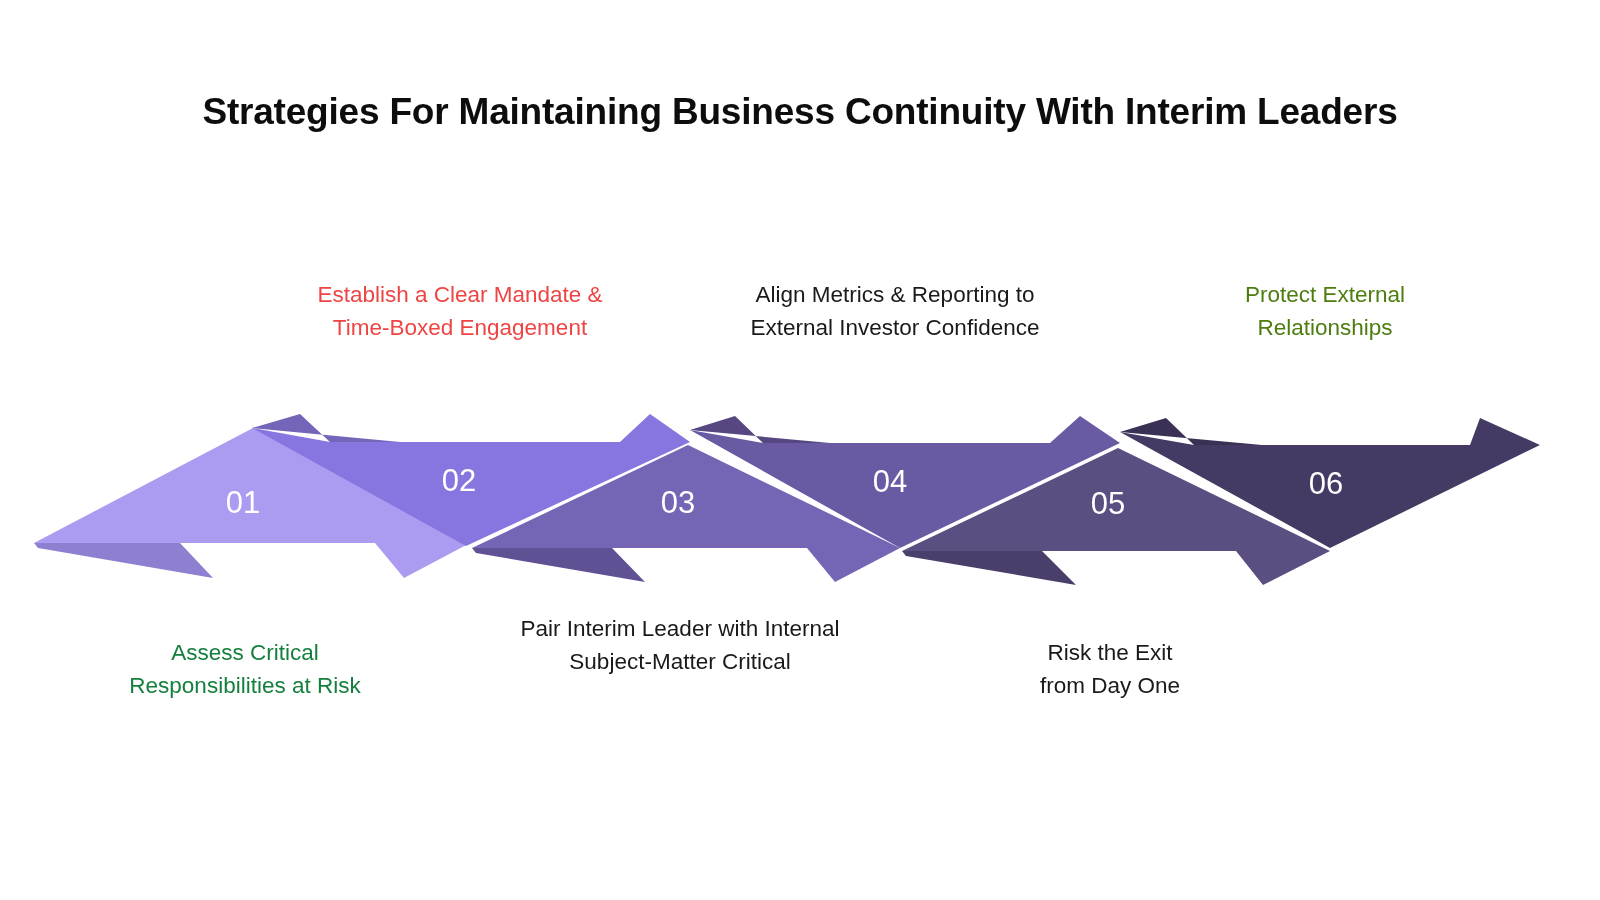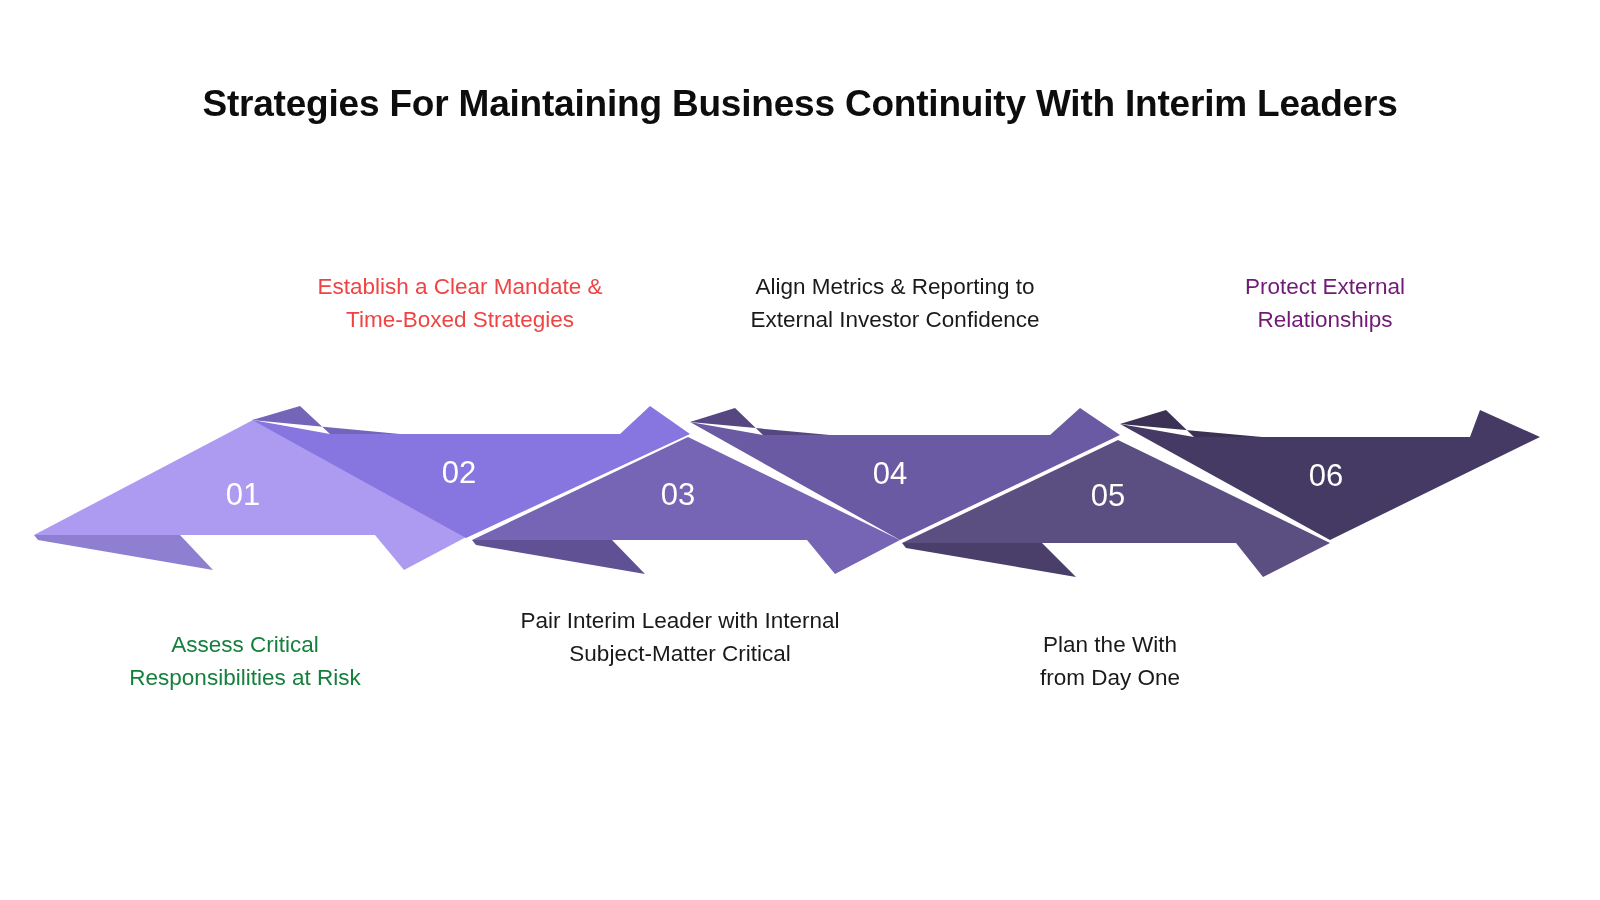--- a/index.html
+++ b/index.html
@@ -14,20 +14,21 @@
     font-family: "Liberation Sans", sans-serif;
     color: #111111;
     overflow: hidden;
     position: relative;
   }
   #page {
     position: relative;
     width: 1600px;
     height: 780px;
     background: #ffffff;
+    margin-top: 8px;
   }
   #title {
     position: absolute;
     left: 0;
     top: 82px;
     width: 1600px;
     text-align: center;
     font-size: 37px;
     font-weight: 700;
     letter-spacing: -0.2px;
@@ -64,45 +65,45 @@
 </style>
 </head>
 <body style="background: rgb(255, 255, 255);">
 
 <div id="page">
 
   <div id="title" style="color: rgb(13, 13, 13);">Strategies For Maintaining Business Continuity With Interim Leaders</div>
 
   <div class="caption caption-top" style="left: 255px; top: 270px; width: 410px; color: #ef4444;">
     <div>Establish a Clear Mandate &amp;</div>
-    <div>Time-Boxed Strategies</div>
+    <div>Time-Boxed Engagement</div>
   </div>
 
   <div class="caption caption-top" style="left: 685px; top: 270px; width: 420px; color: rgb(26, 26, 26); text-align: center;">
     <div>Align Metrics &amp; Reporting to</div>
     <div>External Investor Confidence</div>
   </div>
 
-  <div class="caption caption-top" style="left: 1155px; top: 270px; width: 340px; color: #701a75;">
+  <div class="caption caption-top" style="left: 1155px; top: 270px; width: 340px; color: #4d7c0f;">
     <div>Protect External</div>
     <div>Relationships</div>
   </div>
 
   <div class="caption caption-bot" style="left: 55px; top: 628px; width: 380px; color: #15803d;">
     <div>Assess Critical</div>
     <div>Responsibilities at Risk</div>
   </div>
 
   <div class="caption caption-bot" style="left: 450px; top: 604px; width: 460px; color: rgb(26, 26, 26);">
     <div>Pair Interim Leader with Internal</div>
     <div>Subject-Matter Critical</div>
   </div>
 
   <div class="caption caption-bot" style="left: 935px; top: 628px; width: 350px; color: rgb(26, 26, 26);">
-    <div>Plan the With</div>
+    <div>Risk the Exit</div>
     <div>from Day One</div>
   </div>
 
   <svg id="diagram" viewBox="0 0 1600 900">
 
     <g>
       <polygon points="34,535 180,535 213,570 38,540" fill="#8f7fd0"></polygon>
       <polygon points="34,535 253,420 470,535 404,570 375,535 180,535" fill="#ac9bf0"></polygon>
       <text class="num" x="243" y="497" fill="#ffffff">01</text>
     </g>

